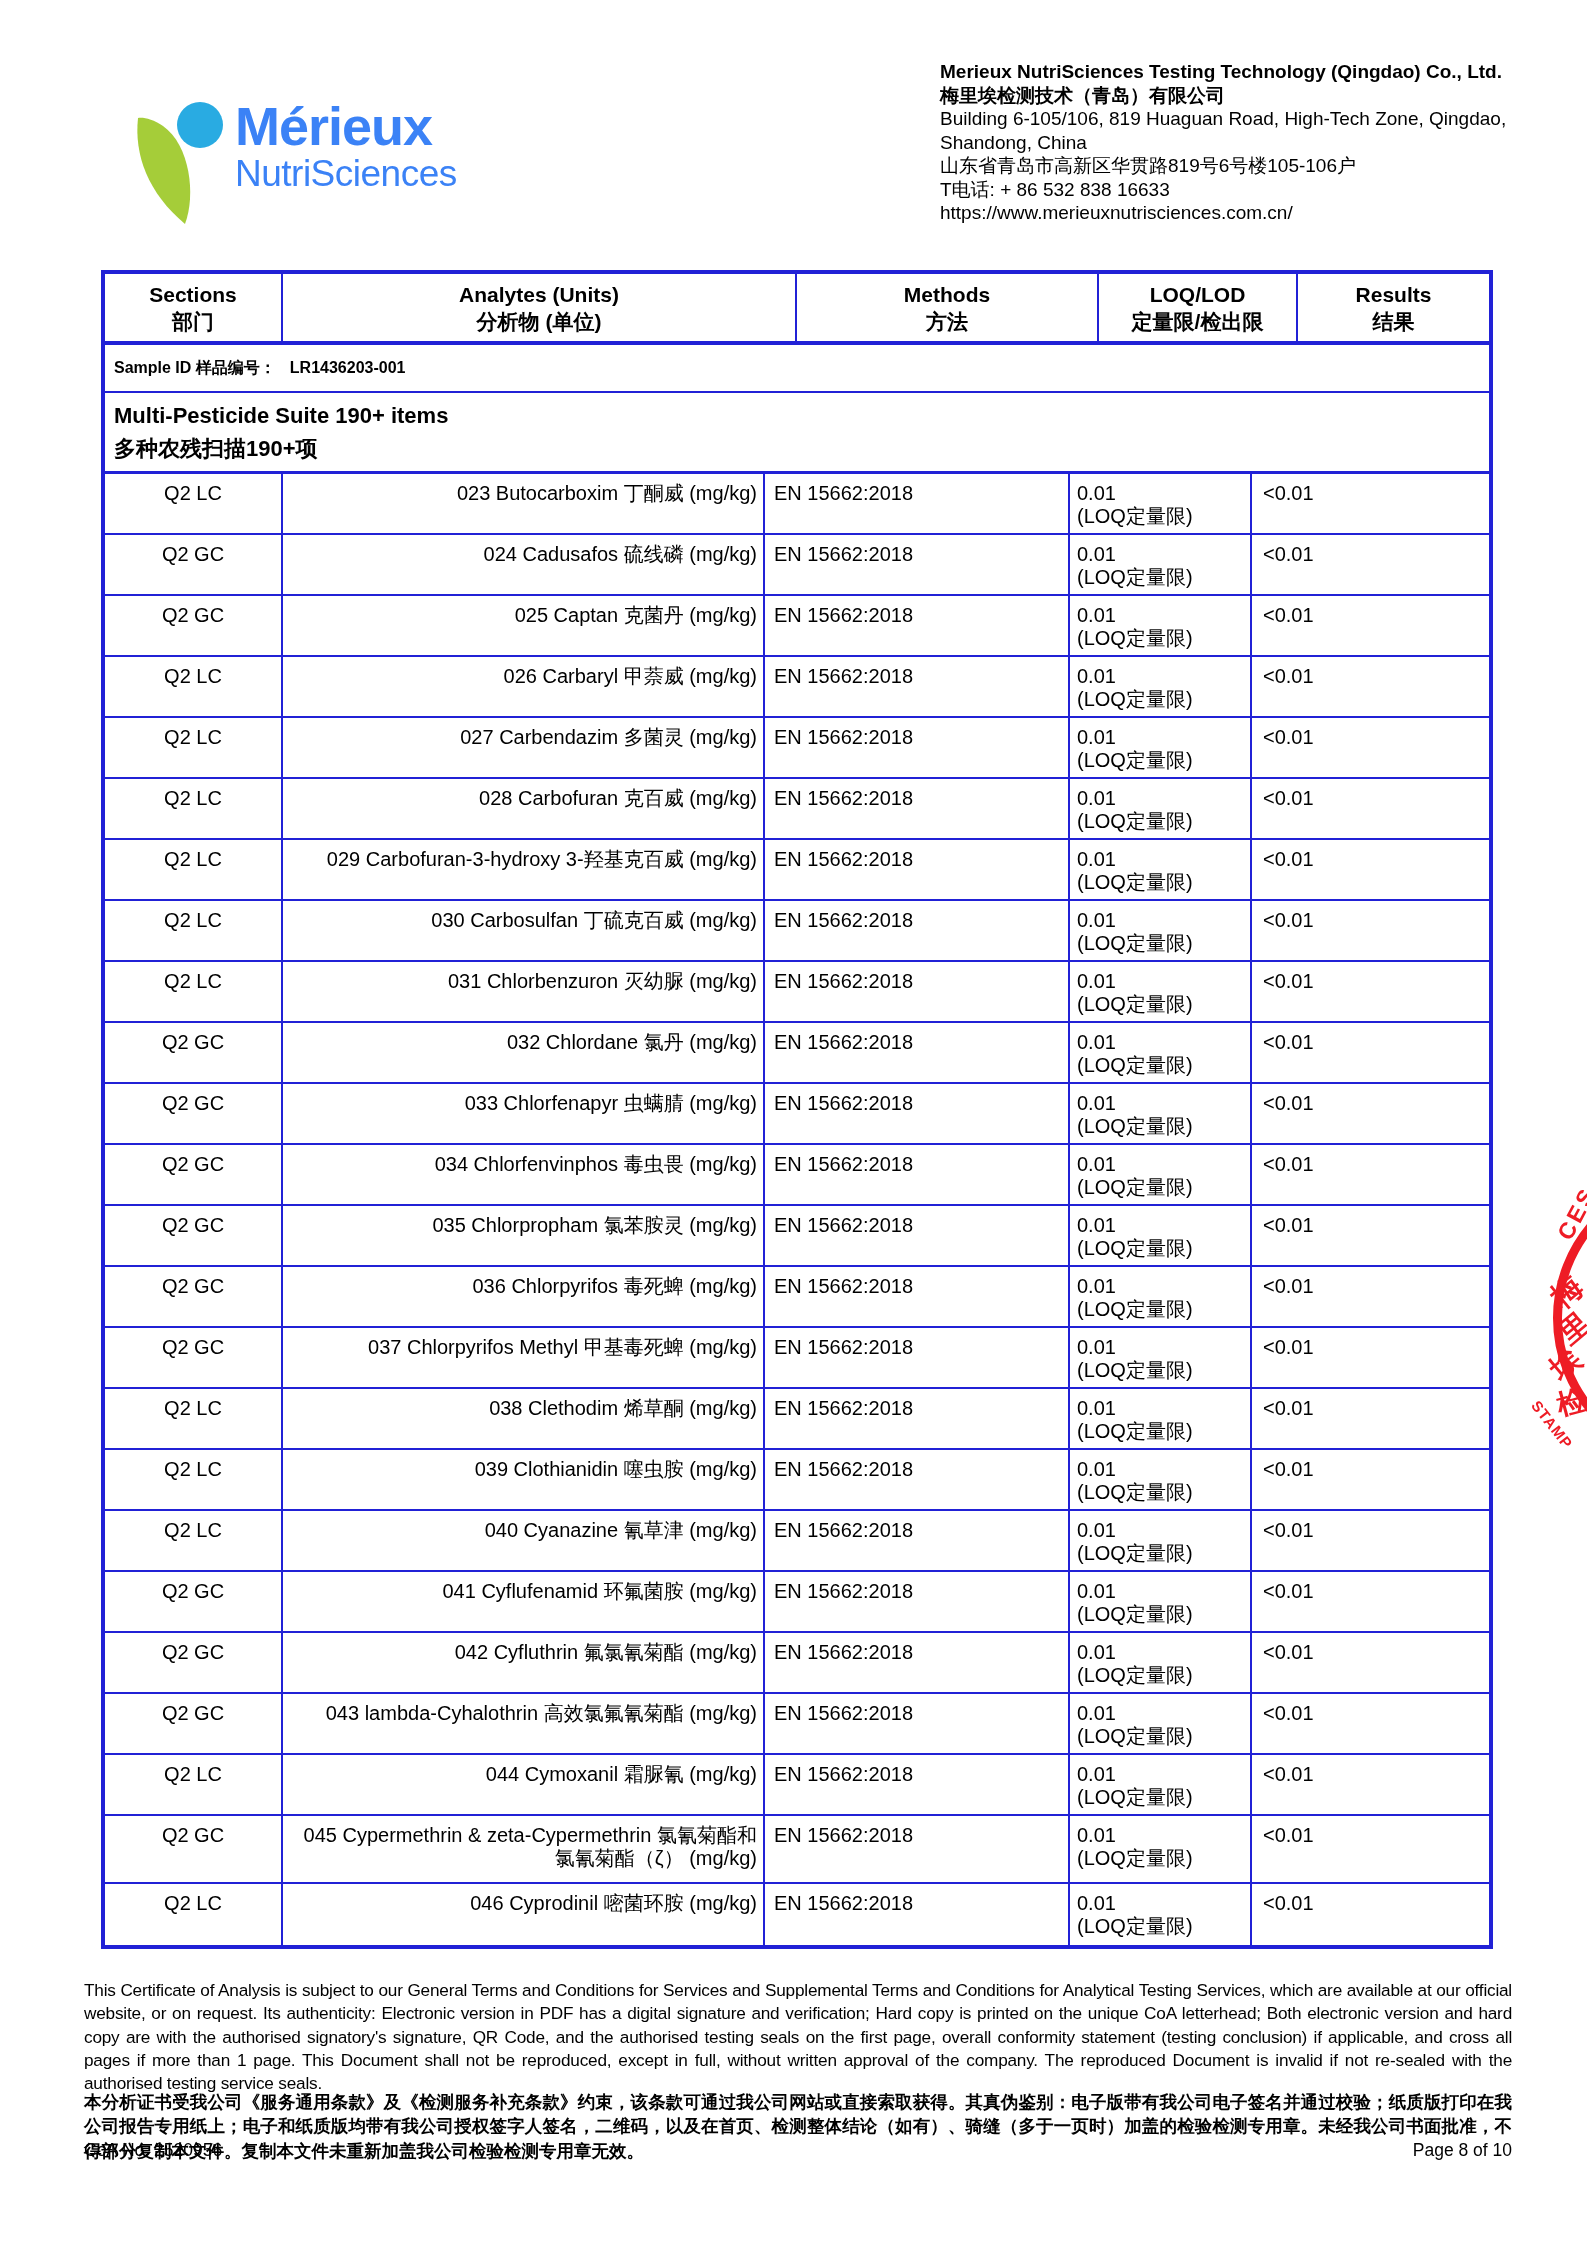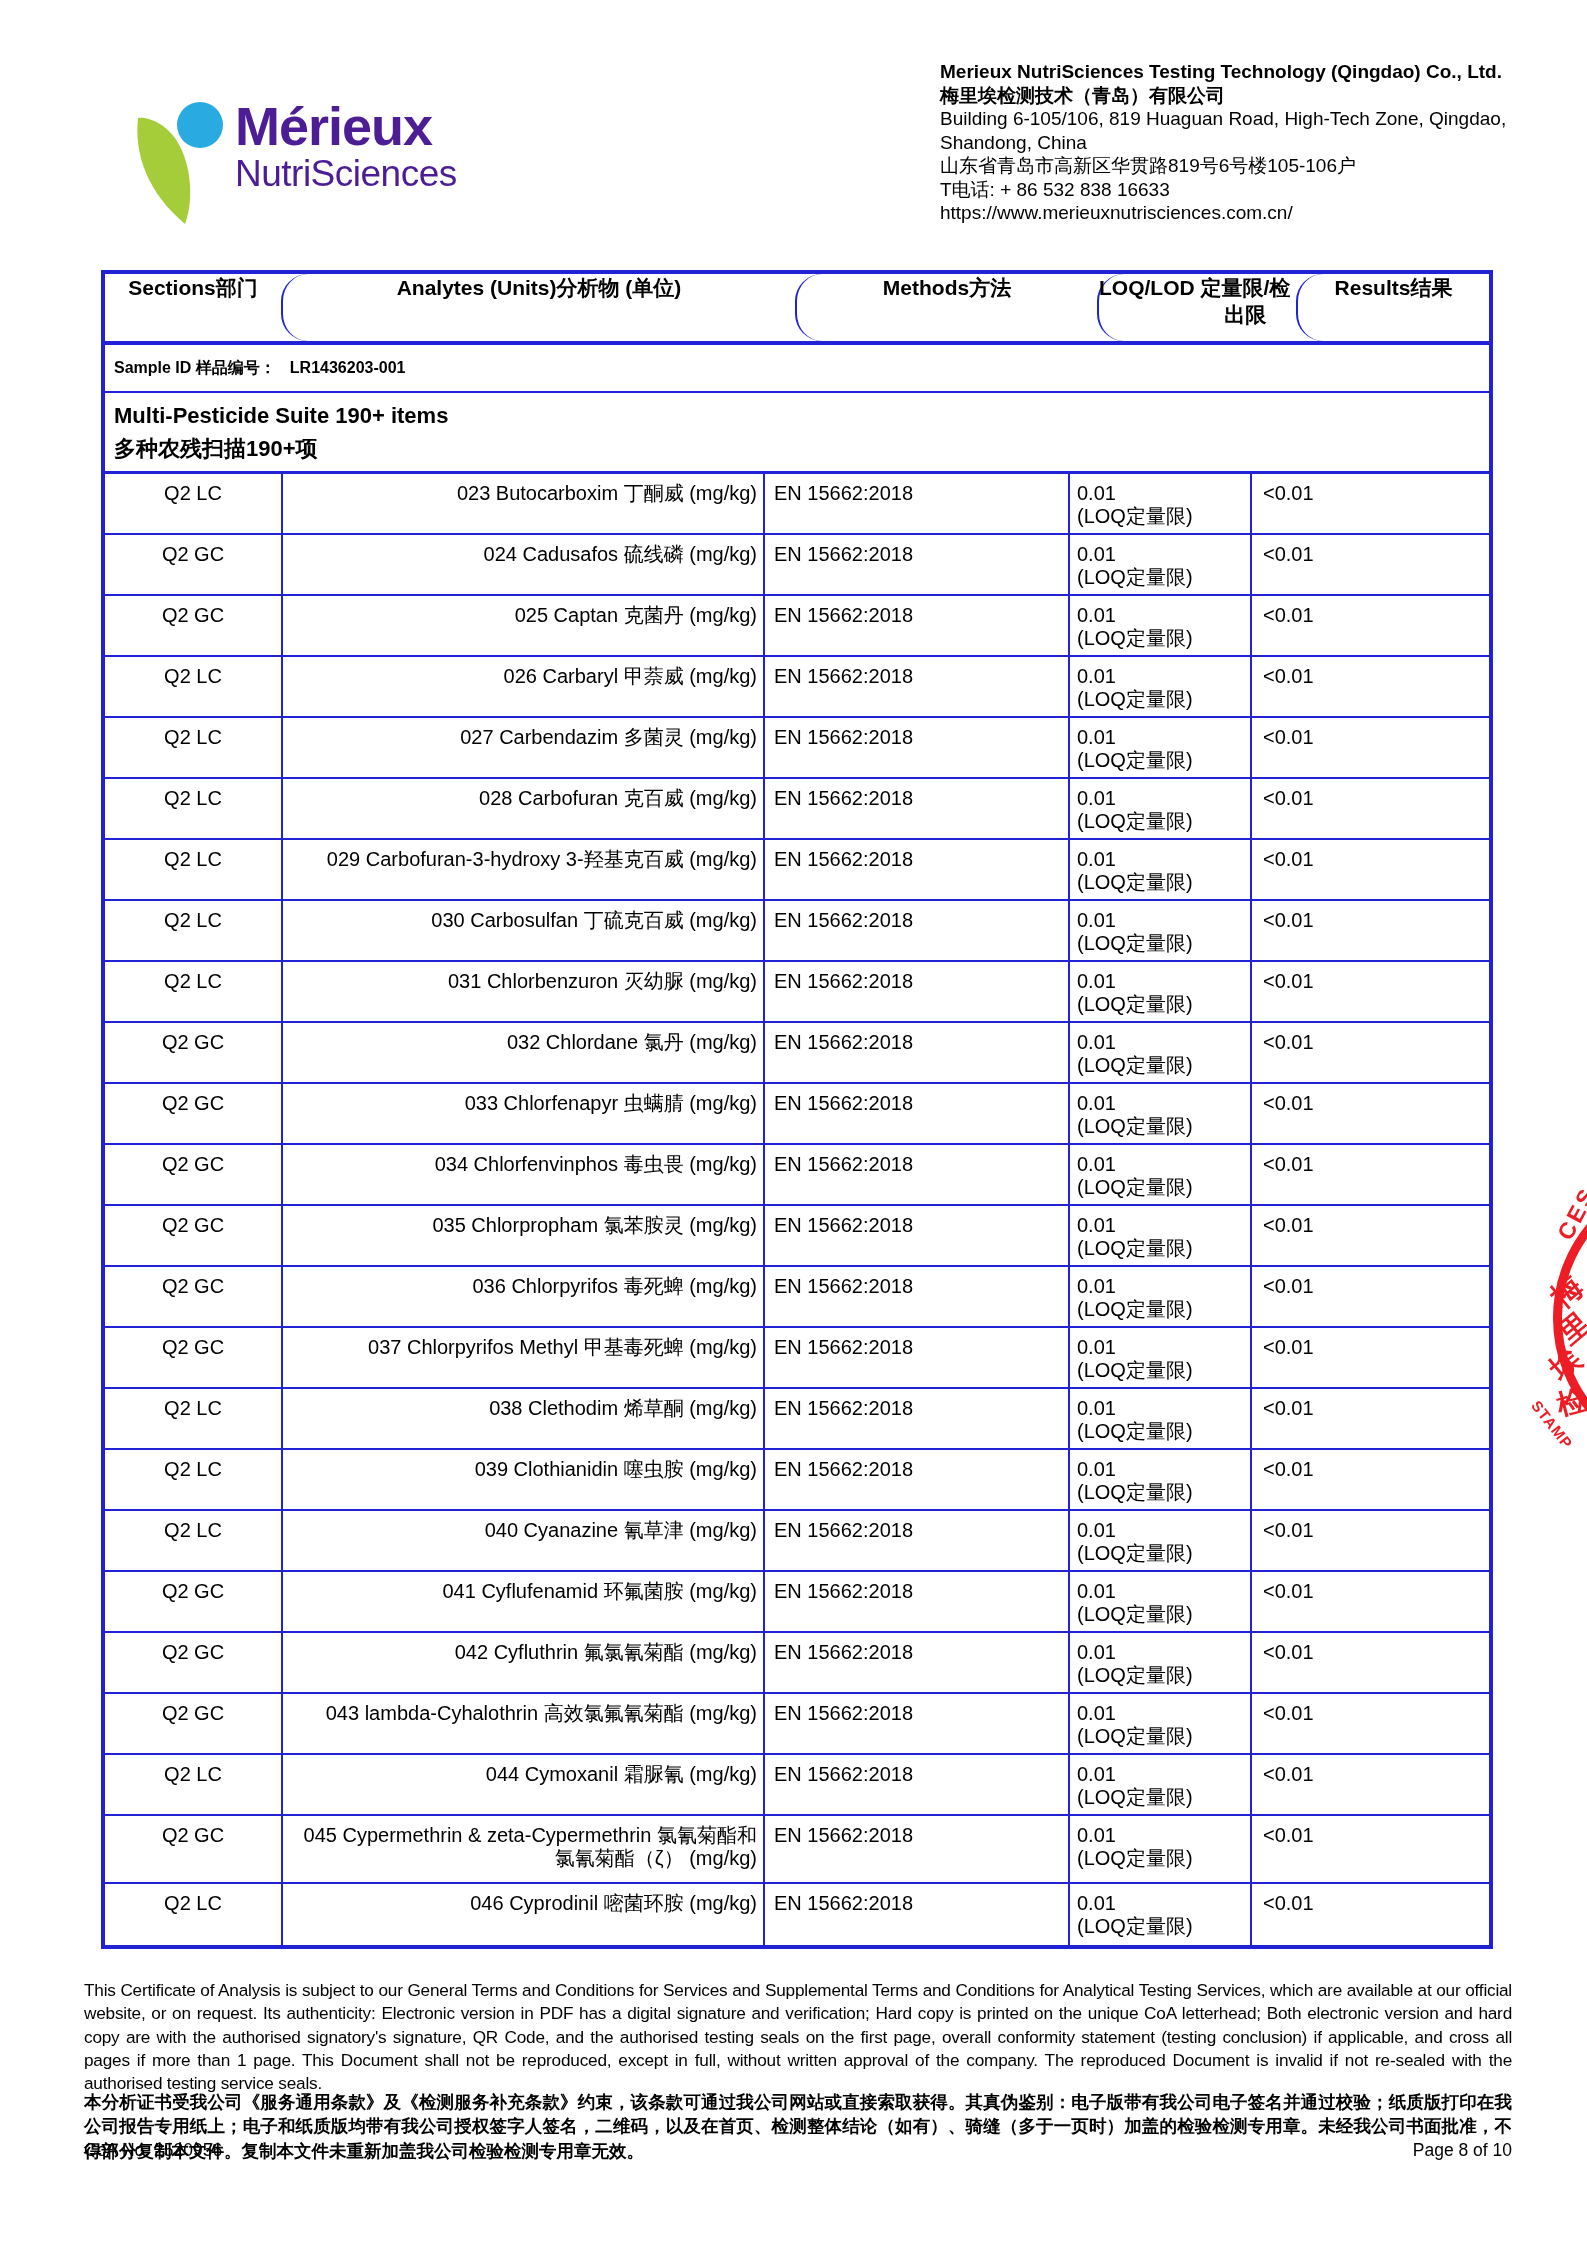--- a/index.html
+++ b/index.html
@@ -4,34 +4,34 @@
 <style>
   html,body{margin:0;padding:0;background:#888;}
   .page{
     position:relative;width:1587px;height:2243px;background:#ffffff;
     font-family:"Liberation Sans","DejaVu Sans",sans-serif;color:#000;
     overflow:hidden;margin:0 auto;
   }
   
   .logo{position:absolute;left:133px;top:83px;display:flex;align-items:flex-start;}
   .logo svg{display:block;}
-  .logo-text{margin-left:10px;color:#4c1d95;line-height:1;}
+  .logo-text{margin-left:10px;color:#3b82f6;line-height:1;}
   .logo-merieux{font-size:54px;font-weight:bold;letter-spacing:-1px;margin-top:16px;}
   .logo-nutri{font-size:37px;font-weight:400;letter-spacing:-0.5px;margin-top:2px;}
   .company{position:absolute;left:940px;top:60px;width:600px;font-size:19px;line-height:23.5px;}
   .company .b{font-weight:bold;}
   
   :root{--blu:#2121d6;--red:#ee1c25;}
   .coa-table{
     position:absolute;left:101px;top:270px;width:1392px;box-sizing:border-box;
     border:4px solid var(--blu);
   }
   .thead{display:flex;border-bottom:4px solid var(--blu);height:71px;box-sizing:border-box;}
-  .th{display:flex;flex-direction:row;justify-content:center;text-align:center;
-      font-weight:bold;font-size:21px;line-height:27px;box-sizing:border-box;border-radius:27px;}
+  .th{display:flex;flex-direction:column;justify-content:center;text-align:center;
+      font-weight:bold;font-size:21px;line-height:27px;box-sizing:border-box;}
   .th+.th{border-left:2px solid var(--blu);}
   .w1{width:176px;}.w2{width:514px;}.w3{width:302px;}.w4{width:199px;}.w5{flex:1;}
   .sample-row{height:48px;box-sizing:border-box;border-bottom:2px solid var(--blu);
       font-weight:bold;font-size:16px;display:flex;align-items:center;padding-left:9px;}
   .sample-row .sid{margin-left:14px;}
   .suite-row{height:81px;box-sizing:border-box;border-bottom:3px solid var(--blu);
       font-weight:bold;font-size:22px;line-height:33px;padding:6px 0 0 9px;}
   .drow{display:flex;height:61px;box-sizing:border-box;border-bottom:2px solid var(--blu);
       font-size:20px;line-height:23px;}
   .drow.tall{height:68px;}

